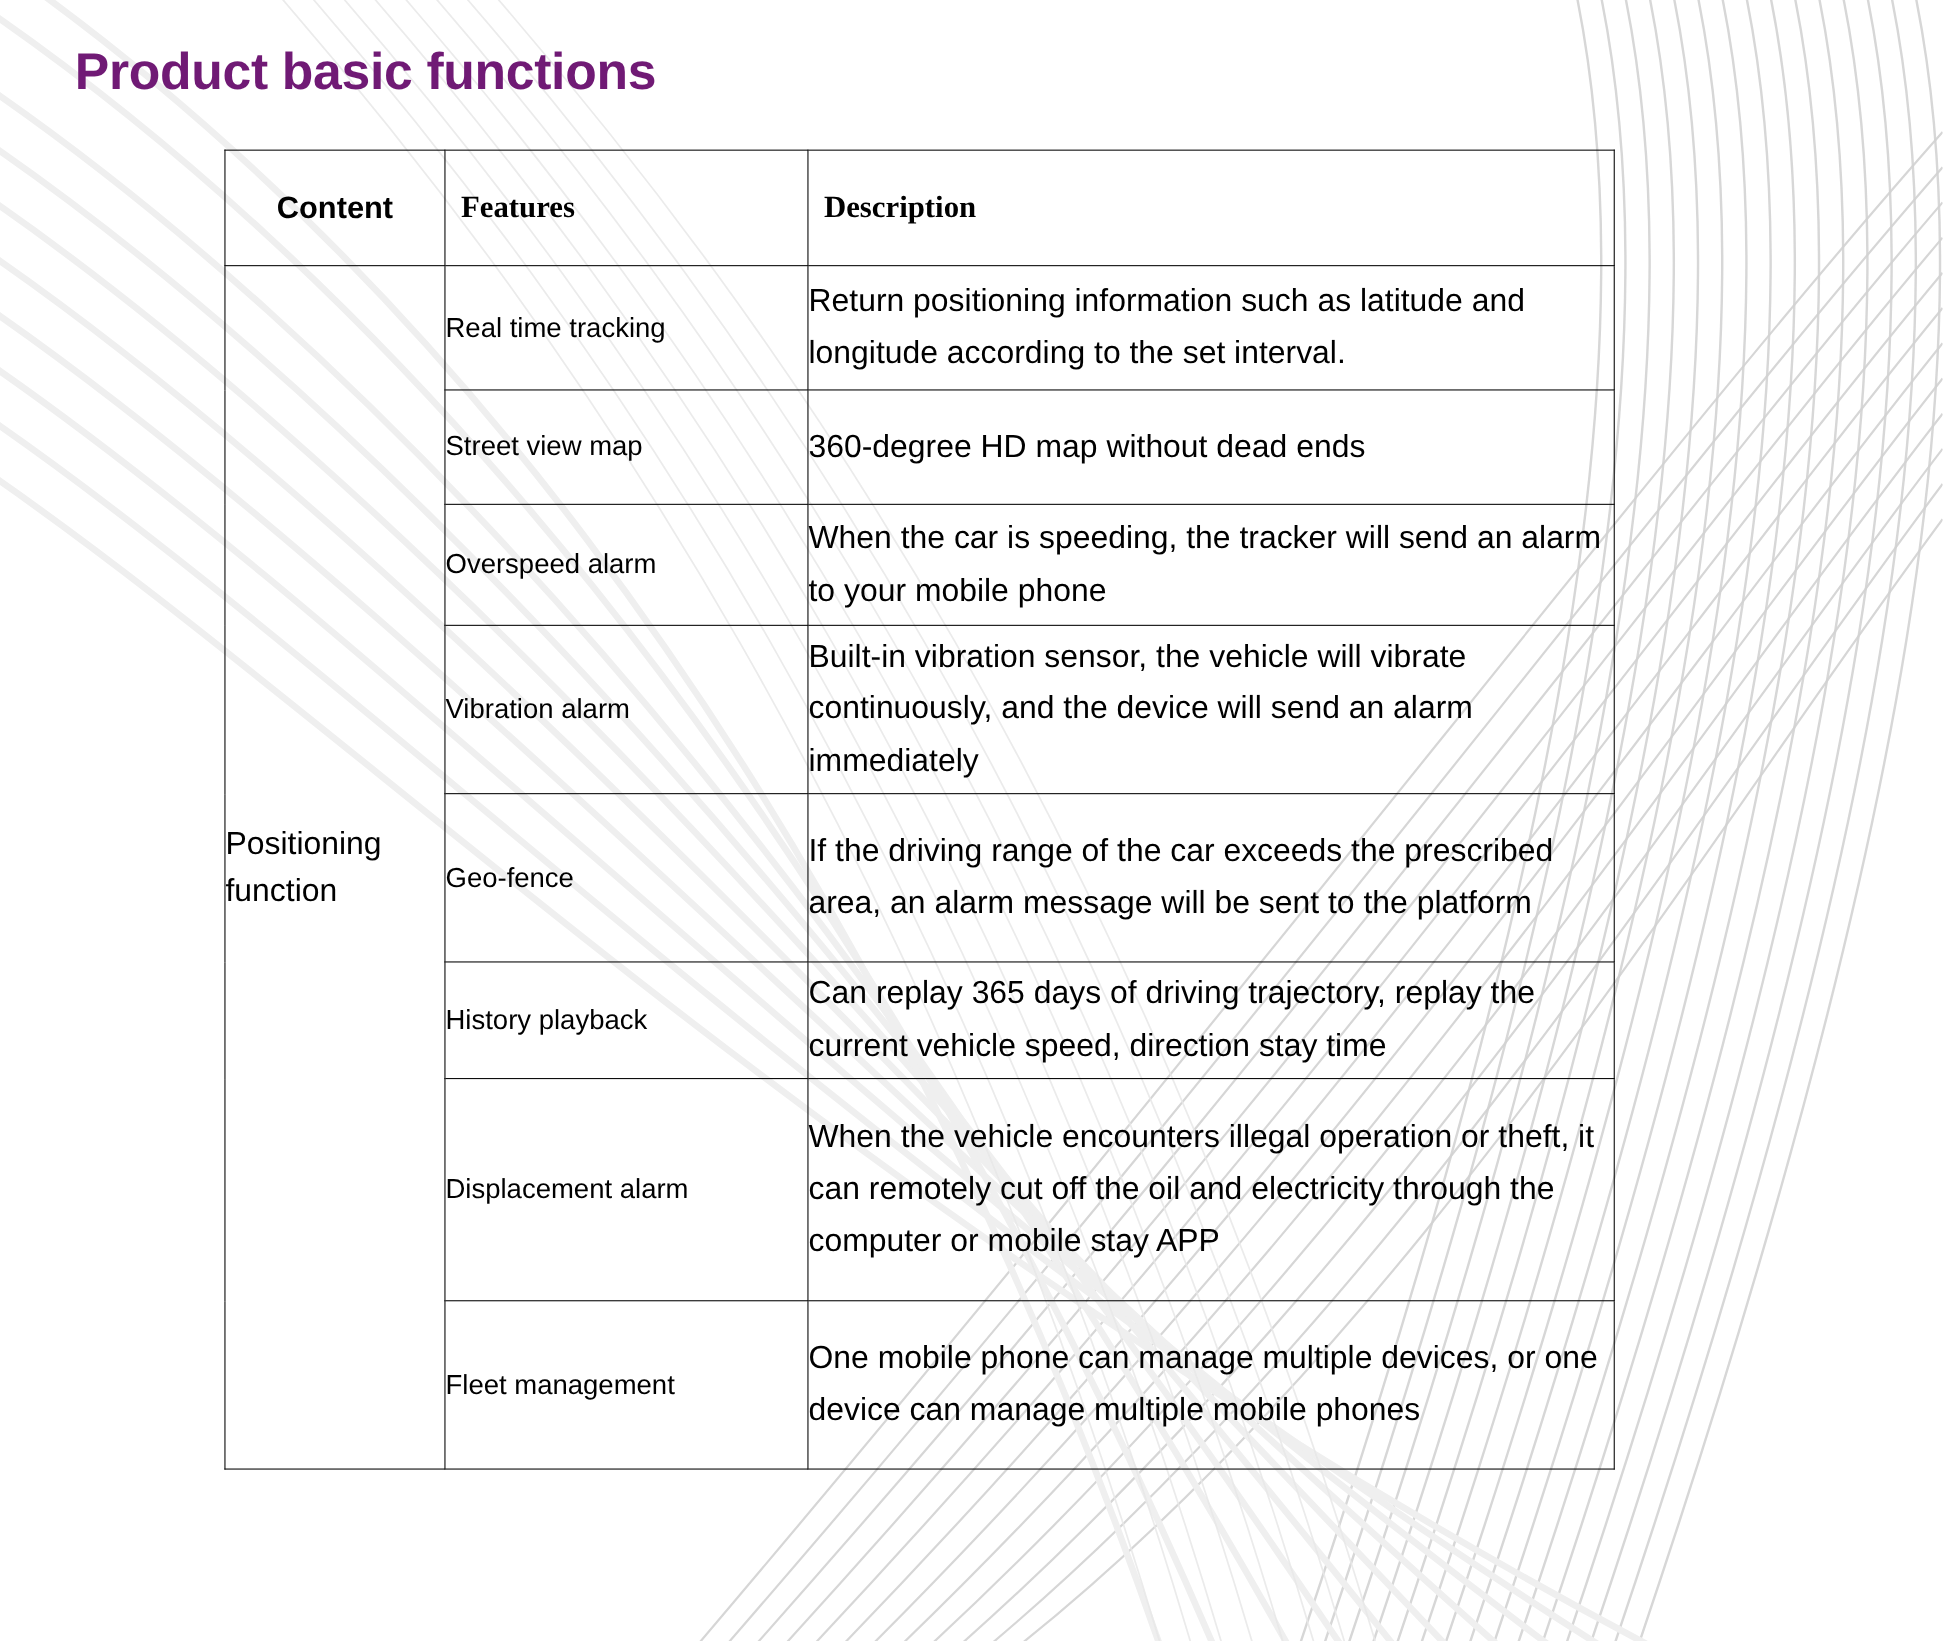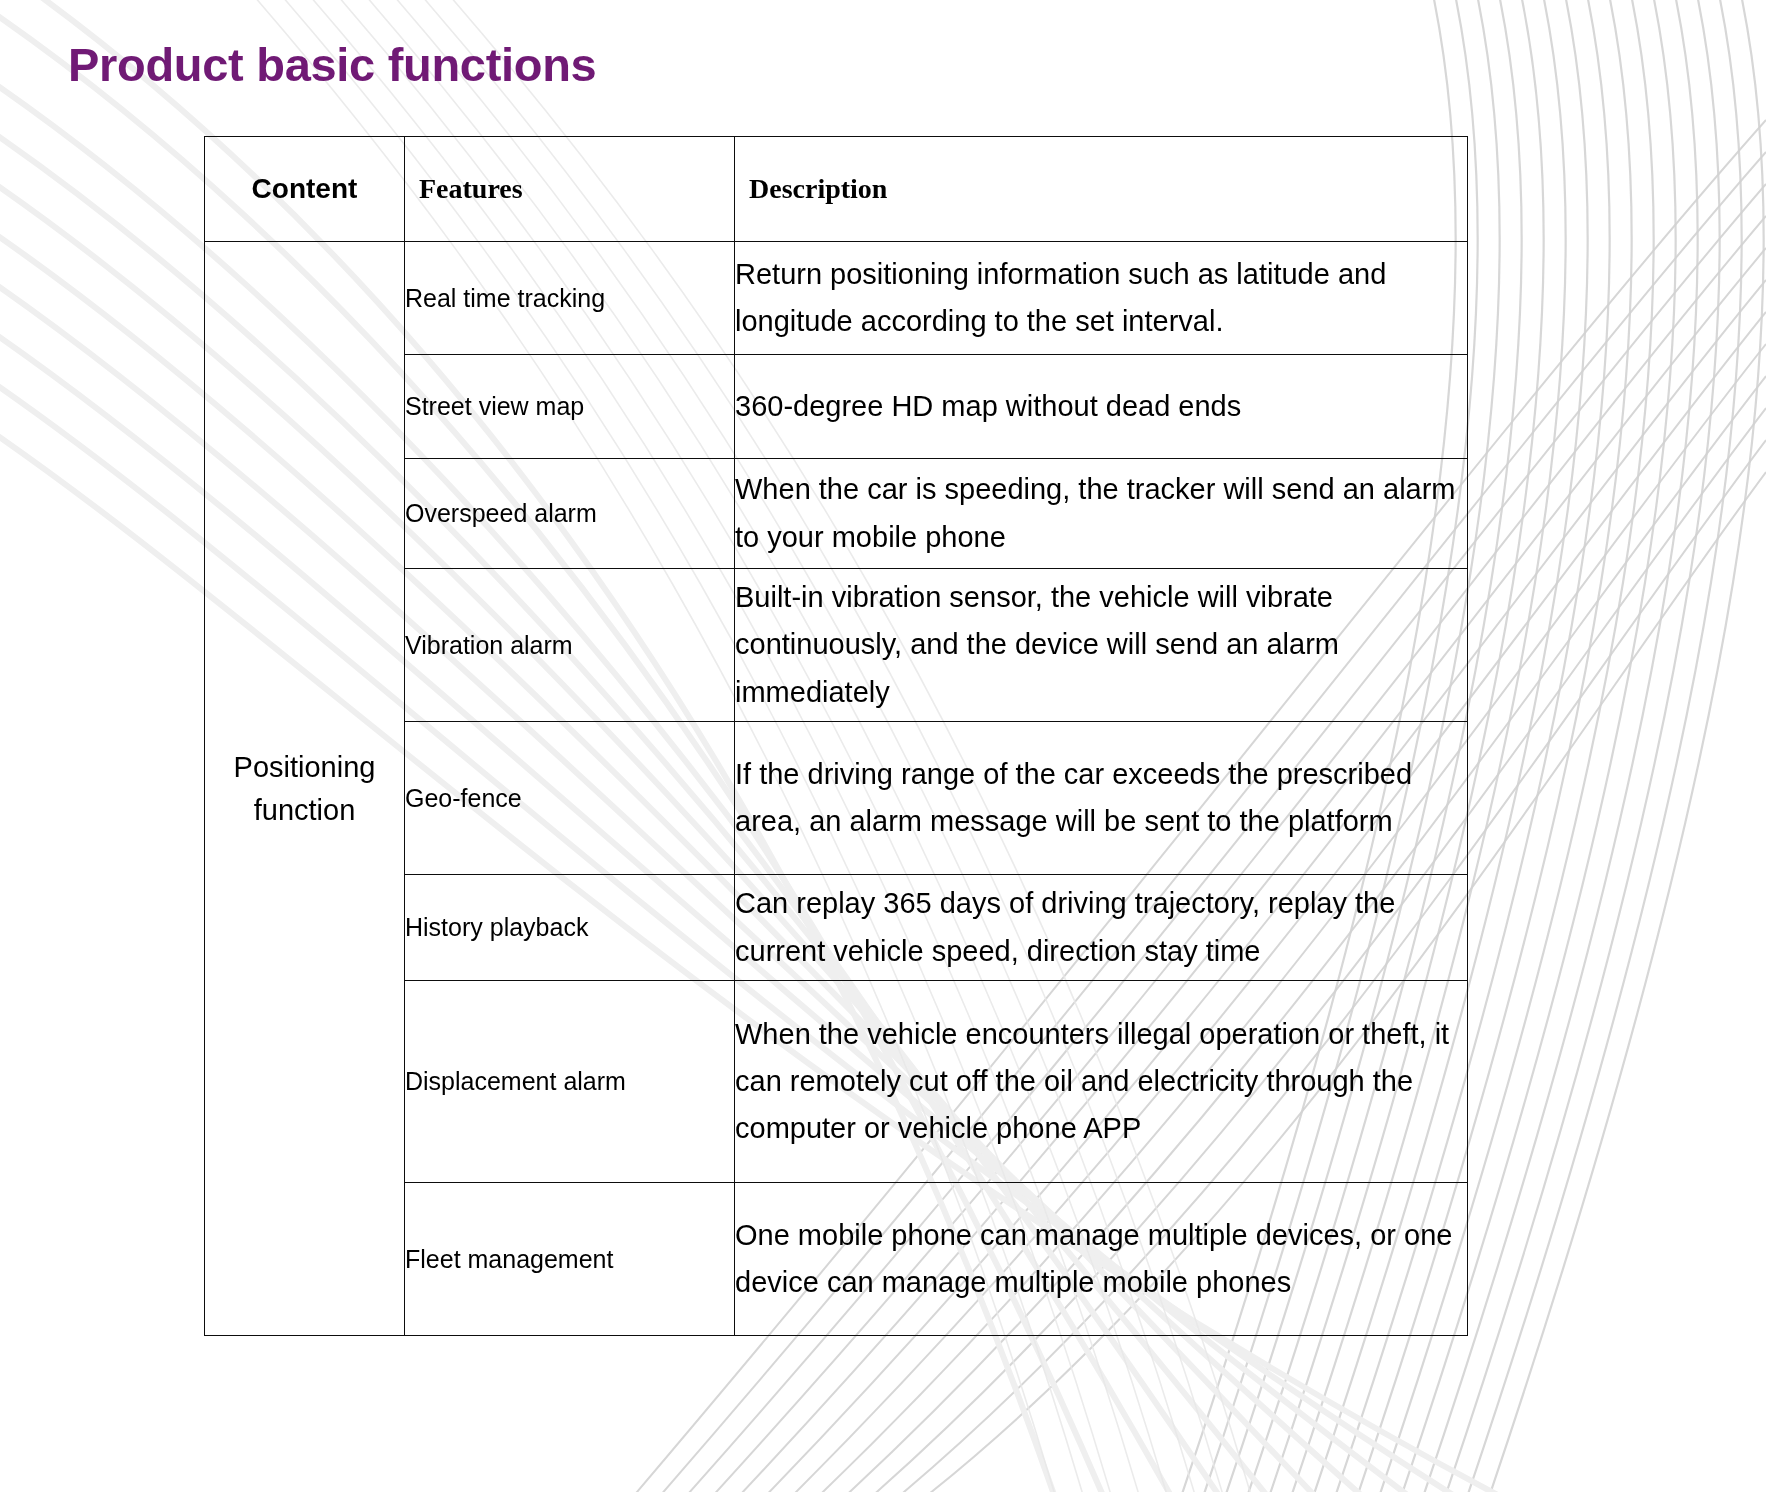--- a/index.html
+++ b/index.html
@@ -73,21 +73,21 @@
     text-align: center;
     padding: 0 6px;
   }
   .hdr-left-inner {
     text-align: left;
     padding-left: 14px;
     font-family: Liberation Serif, serif;
   }
 
   .content-cell {
-    text-align: center;
+    text-align: left;
     font-size: 29px;
     line-height: 1.45;
     padding: 0 8px;
   }
 
   .feature-cell {
     font-size: 25px;
     line-height: 1.45;
     padding: 6px 8px 6px 14px;
     text-align: left;
@@ -218,20 +218,20 @@
     <tr class="row-h5">
       <td class="feature-cell">Geo-fence</td>
       <td class="desc-cell">If the driving range of the car exceeds the prescribed area, an alarm message will be sent to the platform</td>
     </tr>
     <tr class="row-h6">
       <td class="feature-cell">History playback</td>
       <td class="desc-cell">Can replay 365 days of driving trajectory, replay the current vehicle speed, direction stay time</td>
     </tr>
     <tr class="row-h7">
       <td class="feature-cell">Displacement alarm</td>
-      <td class="desc-cell">When the vehicle encounters illegal operation or theft, it can remotely cut off the oil and electricity through the computer or vehicle phone APP</td>
+      <td class="desc-cell">When the vehicle encounters illegal operation or theft, it can remotely cut off the oil and electricity through the computer or mobile stay APP</td>
     </tr>
     <tr class="row-h8">
       <td class="feature-cell">Fleet management</td>
       <td class="desc-cell">One mobile phone can manage multiple devices, or one device can manage multiple mobile phones</td>
     </tr>
   </tbody>
 </table>
 
 </body></html>

